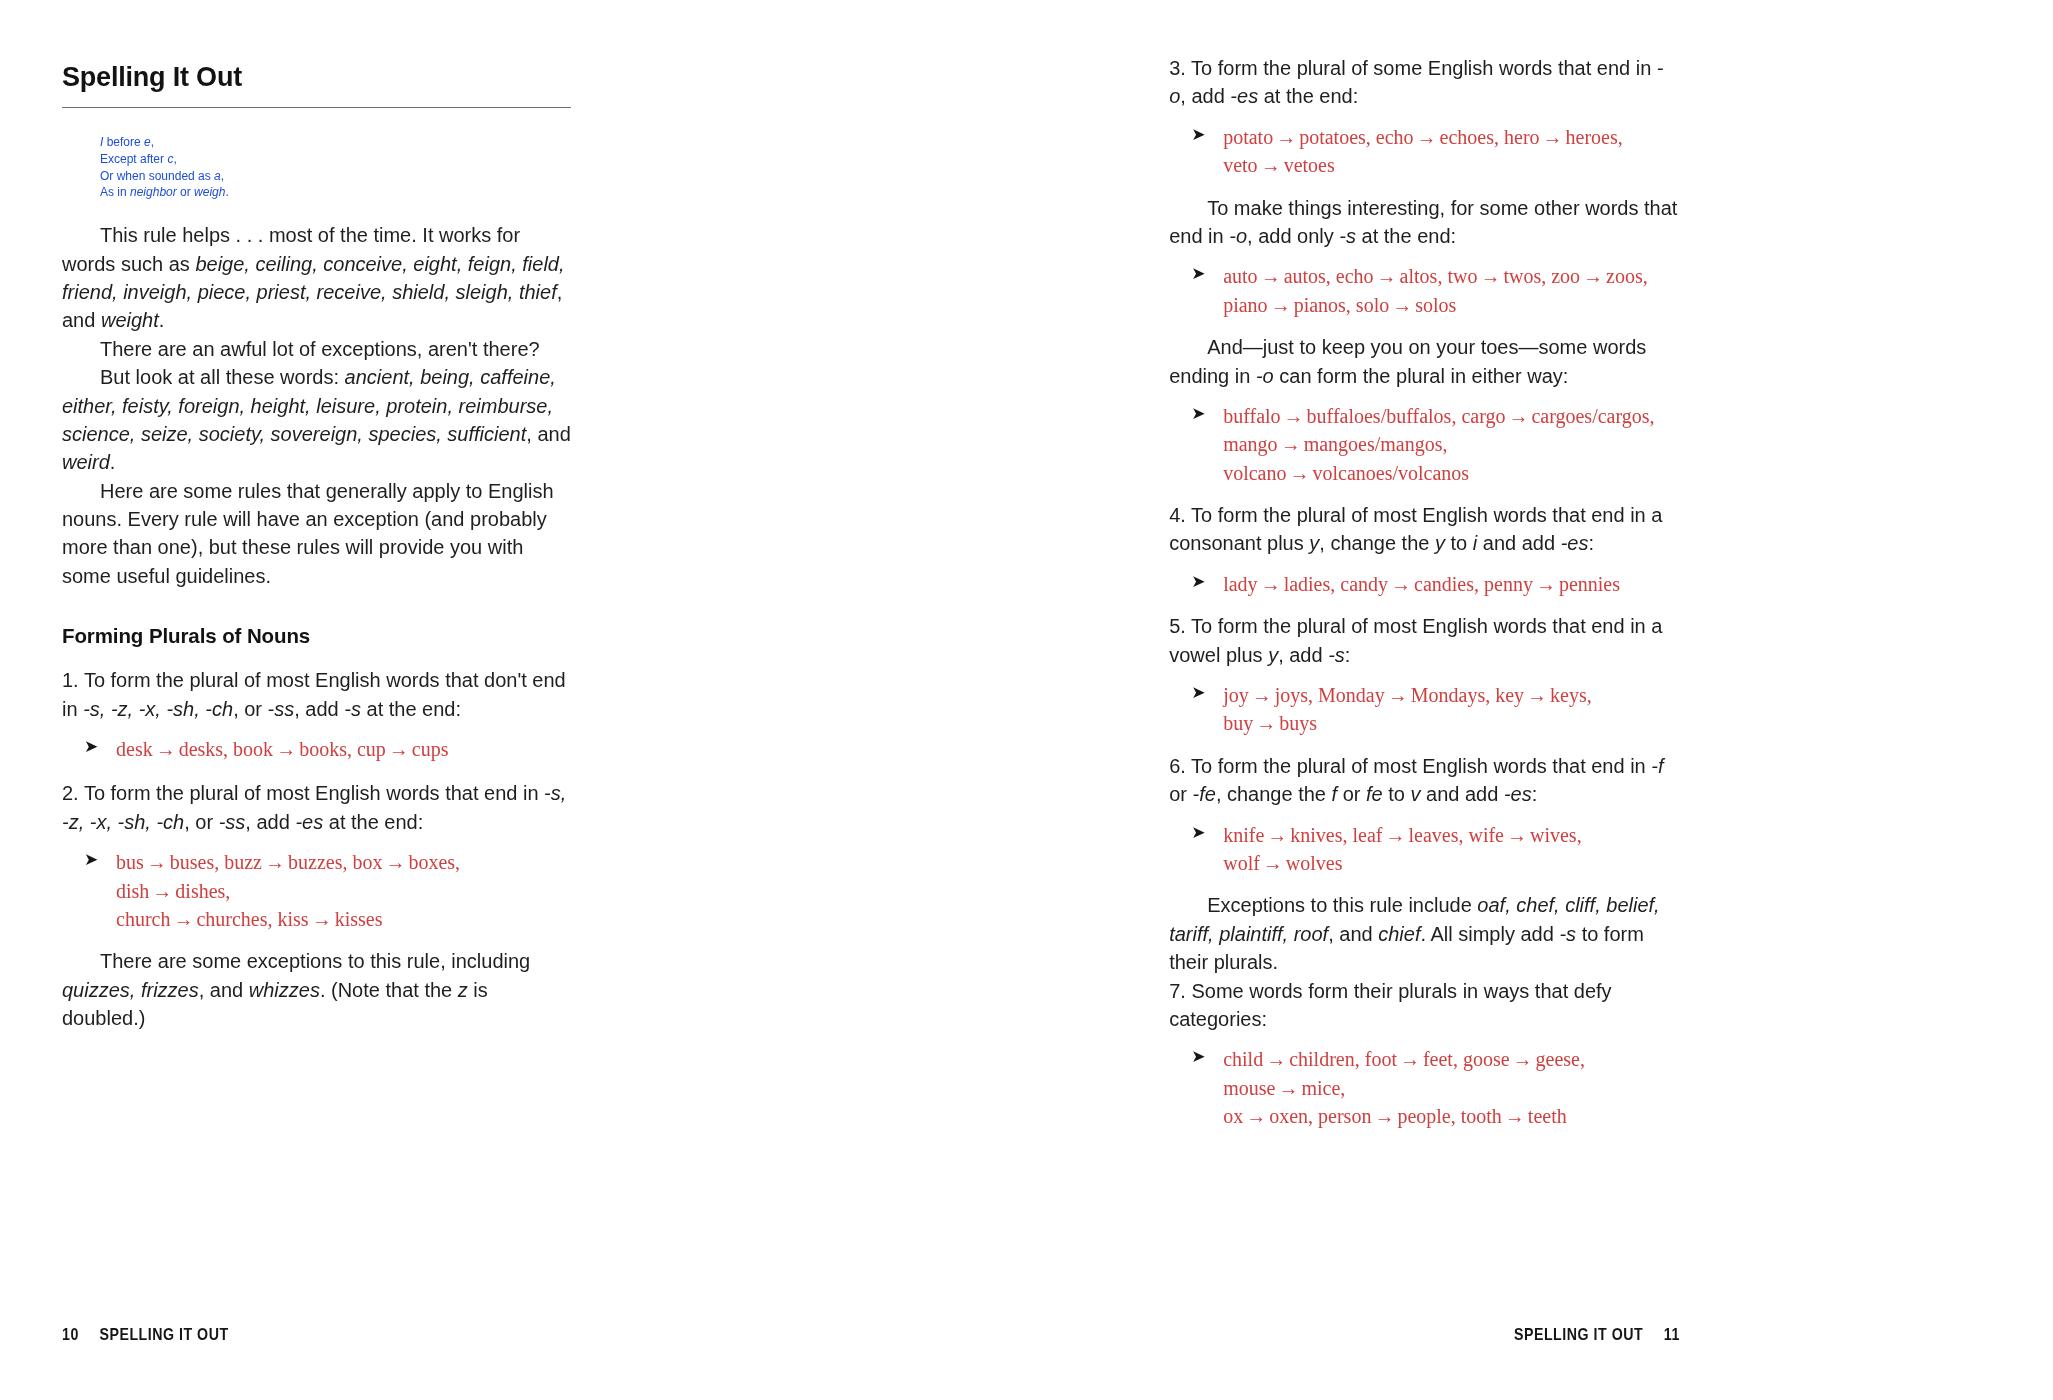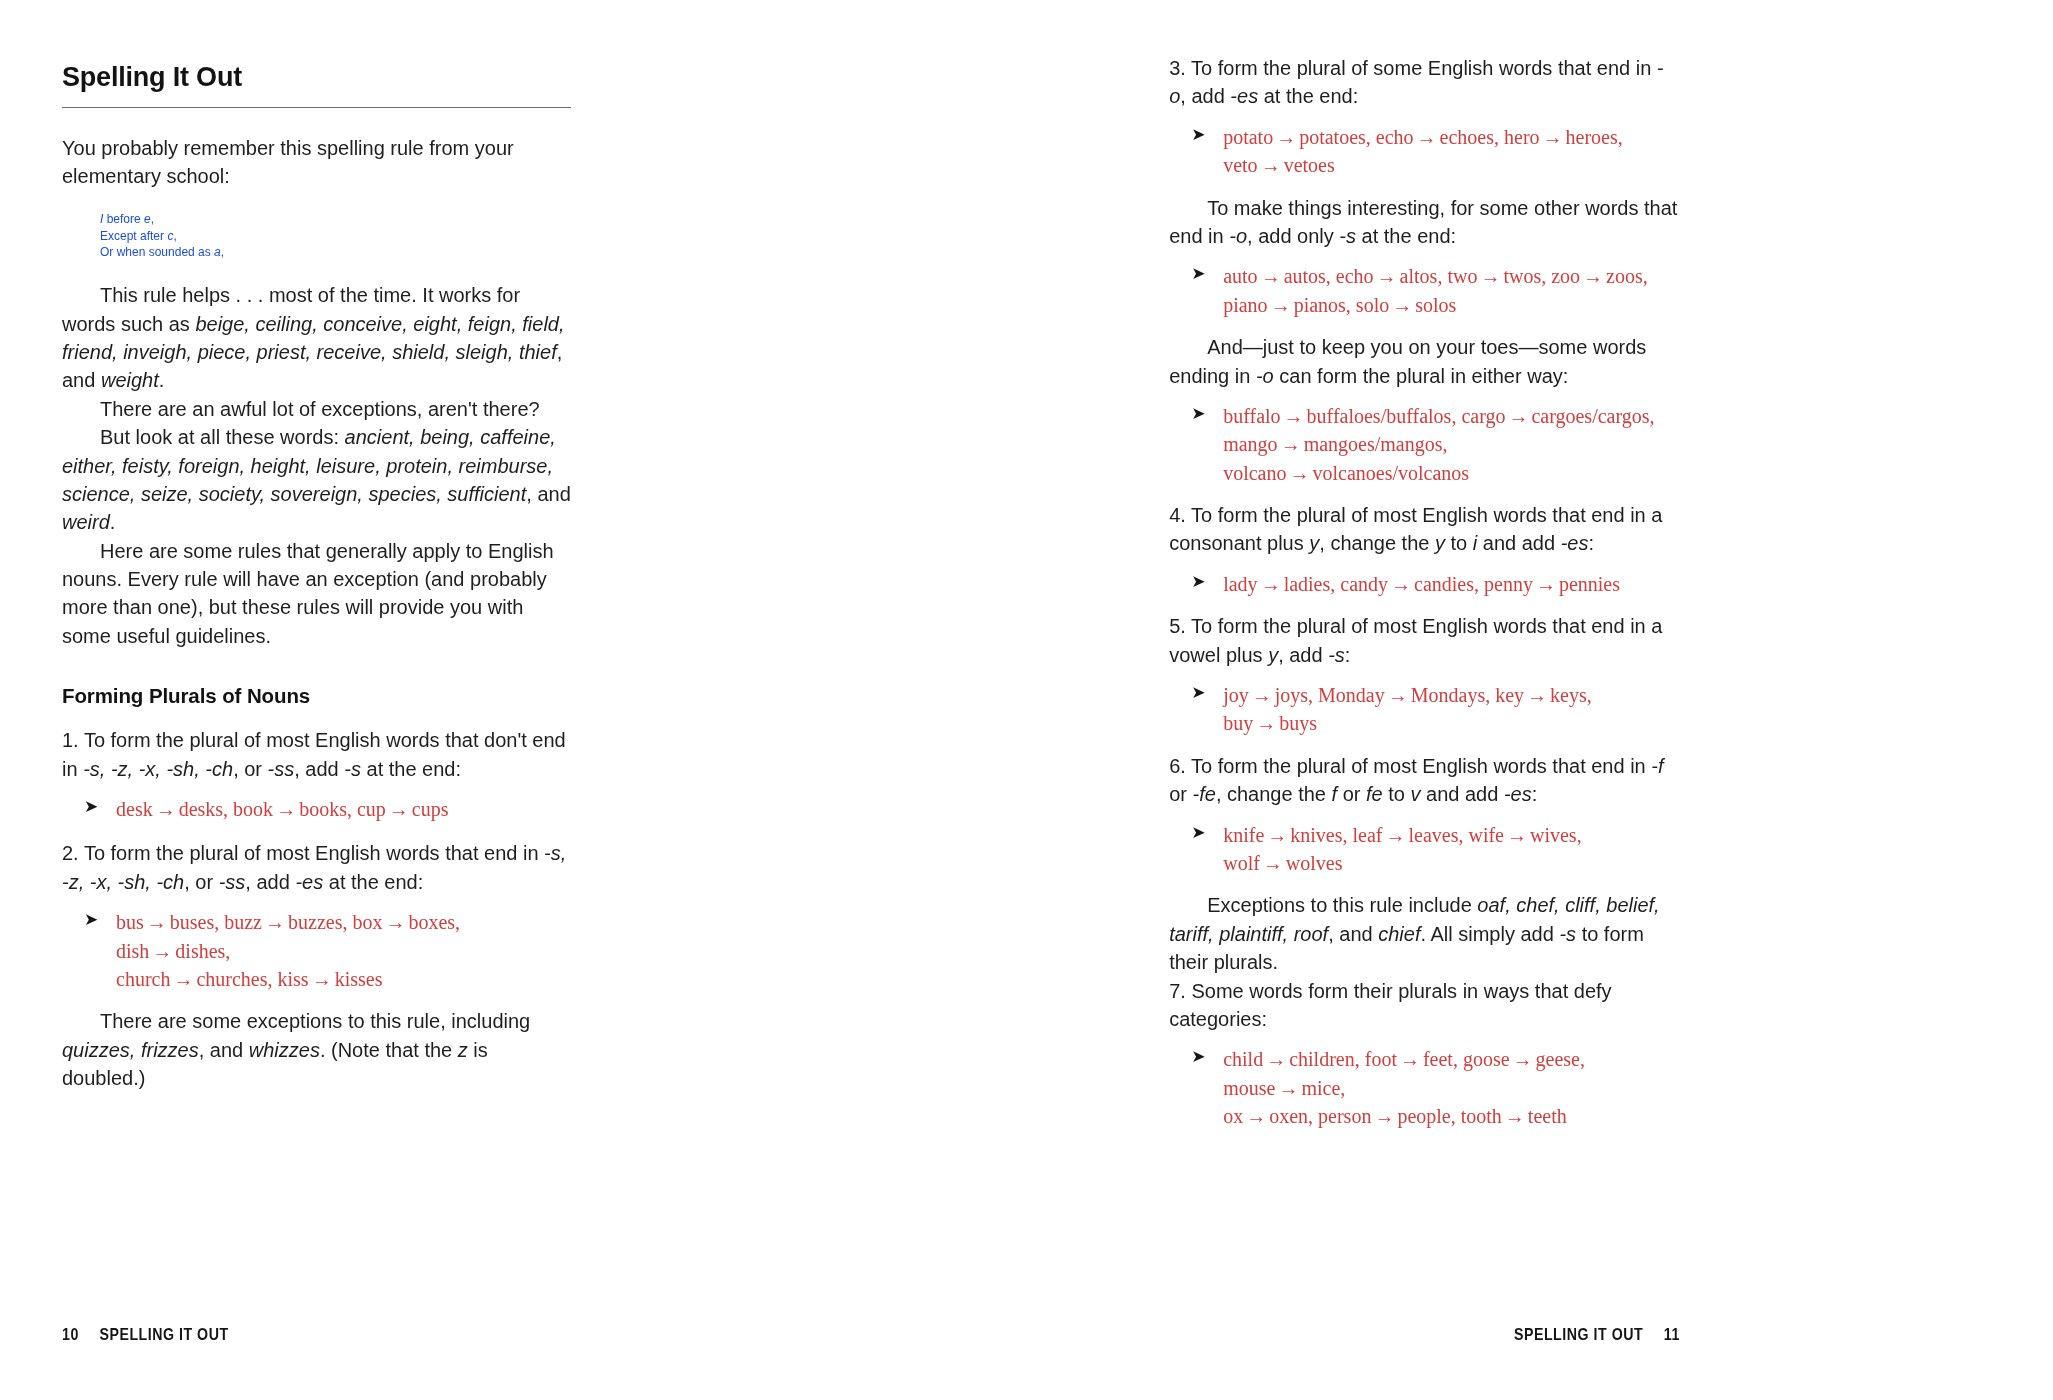--- a/index.html
+++ b/index.html
@@ -122,26 +122,26 @@
 <body>
 
 <div class="spread">
 
   <div class="page left">
     <div class="col">
 
       <h1 class="chapter-title">Spelling It Out</h1>
       <hr class="title-rule">
 
-      <p>You probably remember this spelling rule from your elementary school:</p>
 
       <div class="poem">
         <div class="line"><span></span><em>I</em><span> before </span><em>e</em><span>,</span></div>
         <div class="line"><span>Except after </span><em>c</em><span>,</span></div>
         <div class="line"><span>Or when sounded as </span><em>a</em><span>,</span></div>
+        <div class="line"><span>As in </span><em>neighbor</em><span> or </span><em>weigh</em><span>.</span></div>
       </div>
 
       <p class="indent"><span>This rule helps . . . most of the time. It works for words such as </span><em>beige, ceiling, conceive, eight, feign, field, friend, inveigh, piece, priest, receive, shield, sleigh, thief</em><span>, and </span><em>weight</em><span>.</span></p>
 
       <p class="indent">There are an awful lot of exceptions, aren't there?</p>
 
       <p class="indent"><span>But look at all these words: </span><em>ancient, being, caffeine, either, feisty, foreign, height, leisure, protein, reimburse, science, seize, society, sovereign, species, sufficient</em><span>, and </span><em>weird</em><span>.</span></p>
 
       <p class="indent">Here are some rules that generally apply to English nouns. Every rule will have an exception (and probably more than one), but these rules will provide you with some useful guidelines.</p>
 

